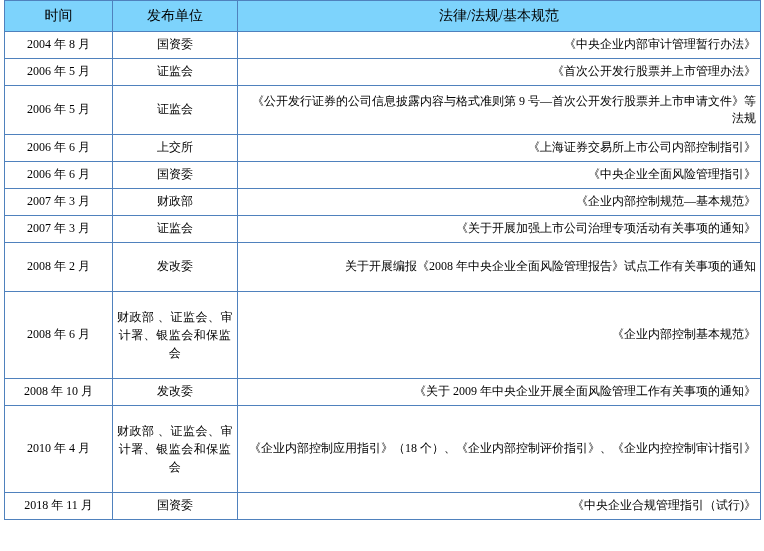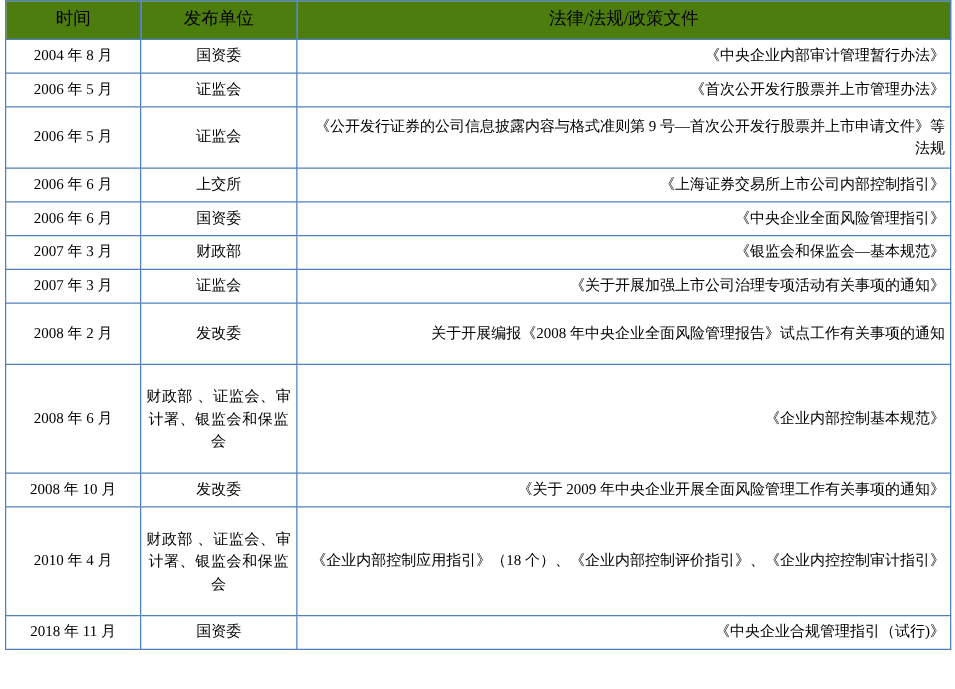--- a/index.html
+++ b/index.html
@@ -28,21 +28,21 @@
 
   table.doc-table th,
   table.doc-table td {
     border: 1px solid #4f81bd;
     padding: 2px 4px;
     font-size: 12px;
     line-height: 1.45;
     vertical-align: middle;
   }
   table.doc-table thead th {
-    background: #4d7c0f;
+    background: #7dd3fc;
     text-align: center;
     font-weight: normal;
     height: 26px;
     font-size: 14px;
   }
   td.col-time, td.col-org {
     text-align: center;
   }
   td.col-doc {
     text-align: right;
@@ -63,21 +63,21 @@
   <table class="doc-table">
     <colgroup>
       <col class="c-time">
       <col class="c-org">
       <col class="c-doc">
     </colgroup>
     <thead>
       <tr>
         <th>时间</th>
         <th>发布单位</th>
-        <th>法律/法规/政策文件</th>
+        <th>法律/法规/基本规范</th>
       </tr>
     </thead>
     <tbody id="tbody">
         <tr class="r-normal">
           <td class="col-time">2004 年 8 月</td>
           <td class="col-org">国资委</td>
           <td class="col-doc">《中央企业内部审计管理暂行办法》</td>
         </tr>
         <tr class="r-normal">
           <td class="col-time">2006 年 5 月</td>
@@ -95,21 +95,21 @@
           <td class="col-doc">《上海证券交易所上市公司内部控制指引》</td>
         </tr>
         <tr class="r-normal">
           <td class="col-time">2006 年 6 月</td>
           <td class="col-org">国资委</td>
           <td class="col-doc">《中央企业全面风险管理指引》</td>
         </tr>
         <tr class="r-normal">
           <td class="col-time">2007 年 3 月</td>
           <td class="col-org">财政部</td>
-          <td class="col-doc">《银监会和保监会—基本规范》</td>
+          <td class="col-doc">《企业内部控制规范—基本规范》</td>
         </tr>
         <tr class="r-normal">
           <td class="col-time">2007 年 3 月</td>
           <td class="col-org">证监会</td>
           <td class="col-doc">《关于开展加强上市公司治理专项活动有关事项的通知》</td>
         </tr>
         <tr class="r-tall">
           <td class="col-time">2008 年 2 月</td>
           <td class="col-org">发改委</td>
           <td class="col-doc">关于开展编报《2008 年中央企业全面风险管理报告》试点工作有关事项的通知</td>

